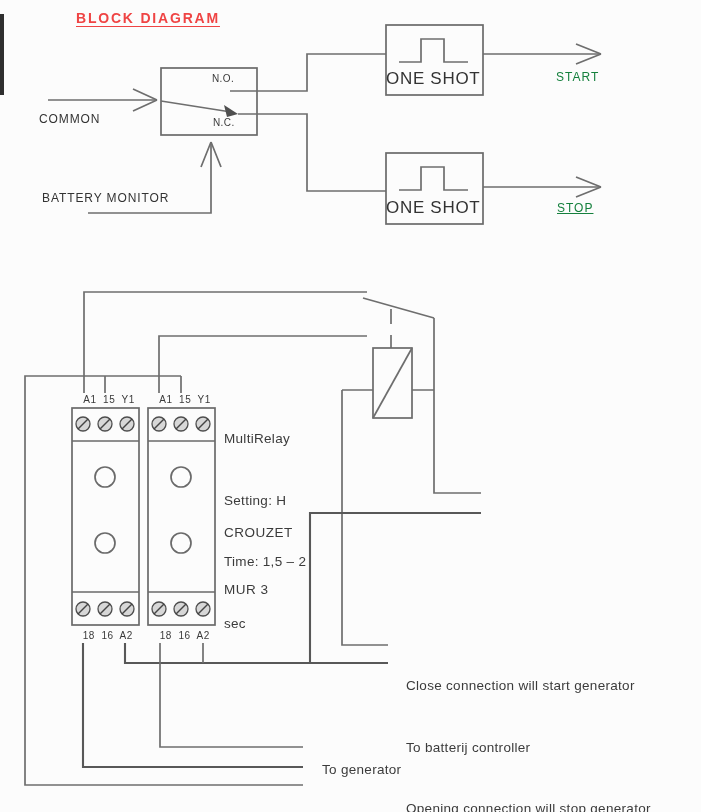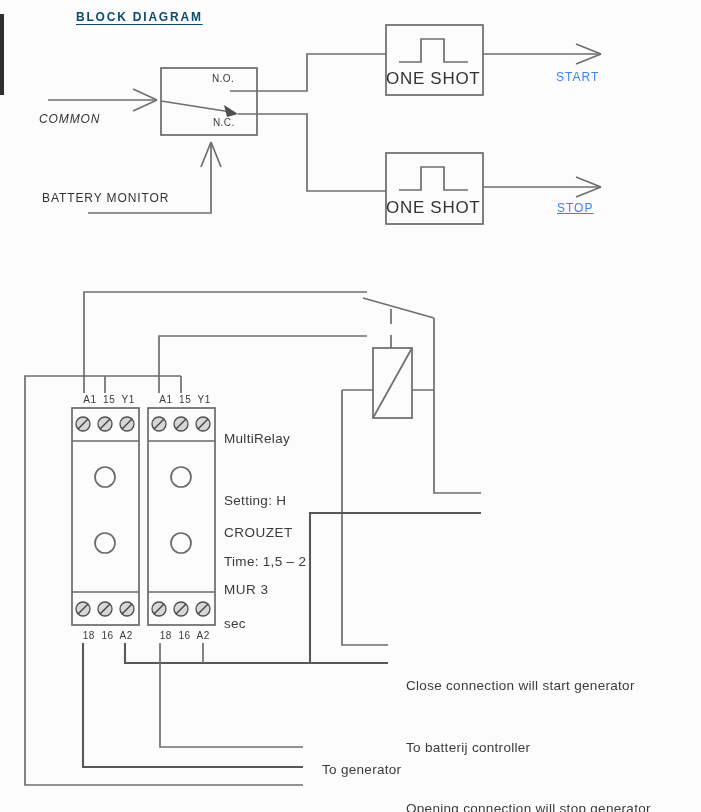--- a/index.html
+++ b/index.html
@@ -10,26 +10,26 @@
     color:#3b3b3b;
   }
   svg{position:absolute;left:0;top:0;}
   .w  {fill:none;stroke:#6e6e6e;stroke-width:1.7;}
   .wd {fill:none;stroke:#585858;stroke-width:2.1;}
   .bx {fill:none;stroke:#6a6a6a;stroke-width:1.7;}
   .screw{stroke:#4d4d4d;stroke-width:1.3;fill:#d7d7d7;}
   .slash{stroke:#454545;stroke-width:1.4;fill:none;}
   .arrfill{fill:#4f4f4f;stroke:none;}
   .lbl{position:absolute;white-space:pre;color:#3b3b3b;}
-  .title{font-size:12px;font-weight:bold;letter-spacing:1.8px;text-decoration:underline;text-underline-offset:3px;color:#0c4a6e;}
+  .title{font-size:14px;font-weight:bold;letter-spacing:1.8px;text-decoration:underline;text-underline-offset:3px;color:#ef4444;}
   .caps{font-size:12px;letter-spacing:0.9px;color:#333;}
   .tiny{font-size:10px;letter-spacing:0.4px;color:#3a3a3a;}
   .term{font-size:10px;letter-spacing:0.6px;word-spacing:3px;width:62px;text-align:right;color:#3a3a3a;}
   .oneshot{font-size:17px;letter-spacing:0.7px;width:84px;text-align:center;color:#333;}
-  .io{font-size:12px;letter-spacing:1px;color:#3b82f6;}
+  .io{font-size:12px;letter-spacing:1px;color:#15803d;}
   .note{font-size:13.5px;letter-spacing:0.3px;line-height:20.5px;}
   .note .ln{height:20.5px;}
   .note2{font-size:13.5px;letter-spacing:0.5px;line-height:19px;}
   .gen-title{padding-left:5px;}
 </style>
 </head>
 <body>
 
 <div class="page">
 
@@ -113,21 +113,21 @@
     <path class="w" d="M391,309 V324 M391,335 V348"></path>
     <rect class="bx" x="373" y="348" width="39" height="70"></rect>
     <path class="w" d="M373,418 L412,348"></path>
     <path class="w" d="M342,390 H373 M412,390 H434"></path>
     <path class="w" d="M342,390 V645 H388"></path>
     <path class="wd" d="M481,513 H310 V663"></path>
   </svg>
 
   <div class="lbl title" style="left:76px;top:10px;">BLOCK DIAGRAM</div>
 
-  <div class="lbl caps" style="left:39px;top:112px;font-style:italic;">COMMON</div>
+  <div class="lbl caps" style="left:39px;top:112px;">COMMON</div>
   <div class="lbl caps" style="left:42px;top:191px;">BATTERY MONITOR</div>
 
   <div class="lbl tiny" style="left:212px;top:73px;">N.O.</div>
   <div class="lbl tiny" style="left:213px;top:117px;">N.C.</div>
 
   <div class="lbl oneshot" style="left:386px;top:69px;">ONE SHOT</div>
   <div class="lbl oneshot" style="left:386px;top:198px;">ONE SHOT</div>
 
   <div class="lbl io" style="left:556px;top:70px;">START</div>
   <div class="lbl io" style="left:557px;top:201px;text-decoration:underline;">STOP</div>

